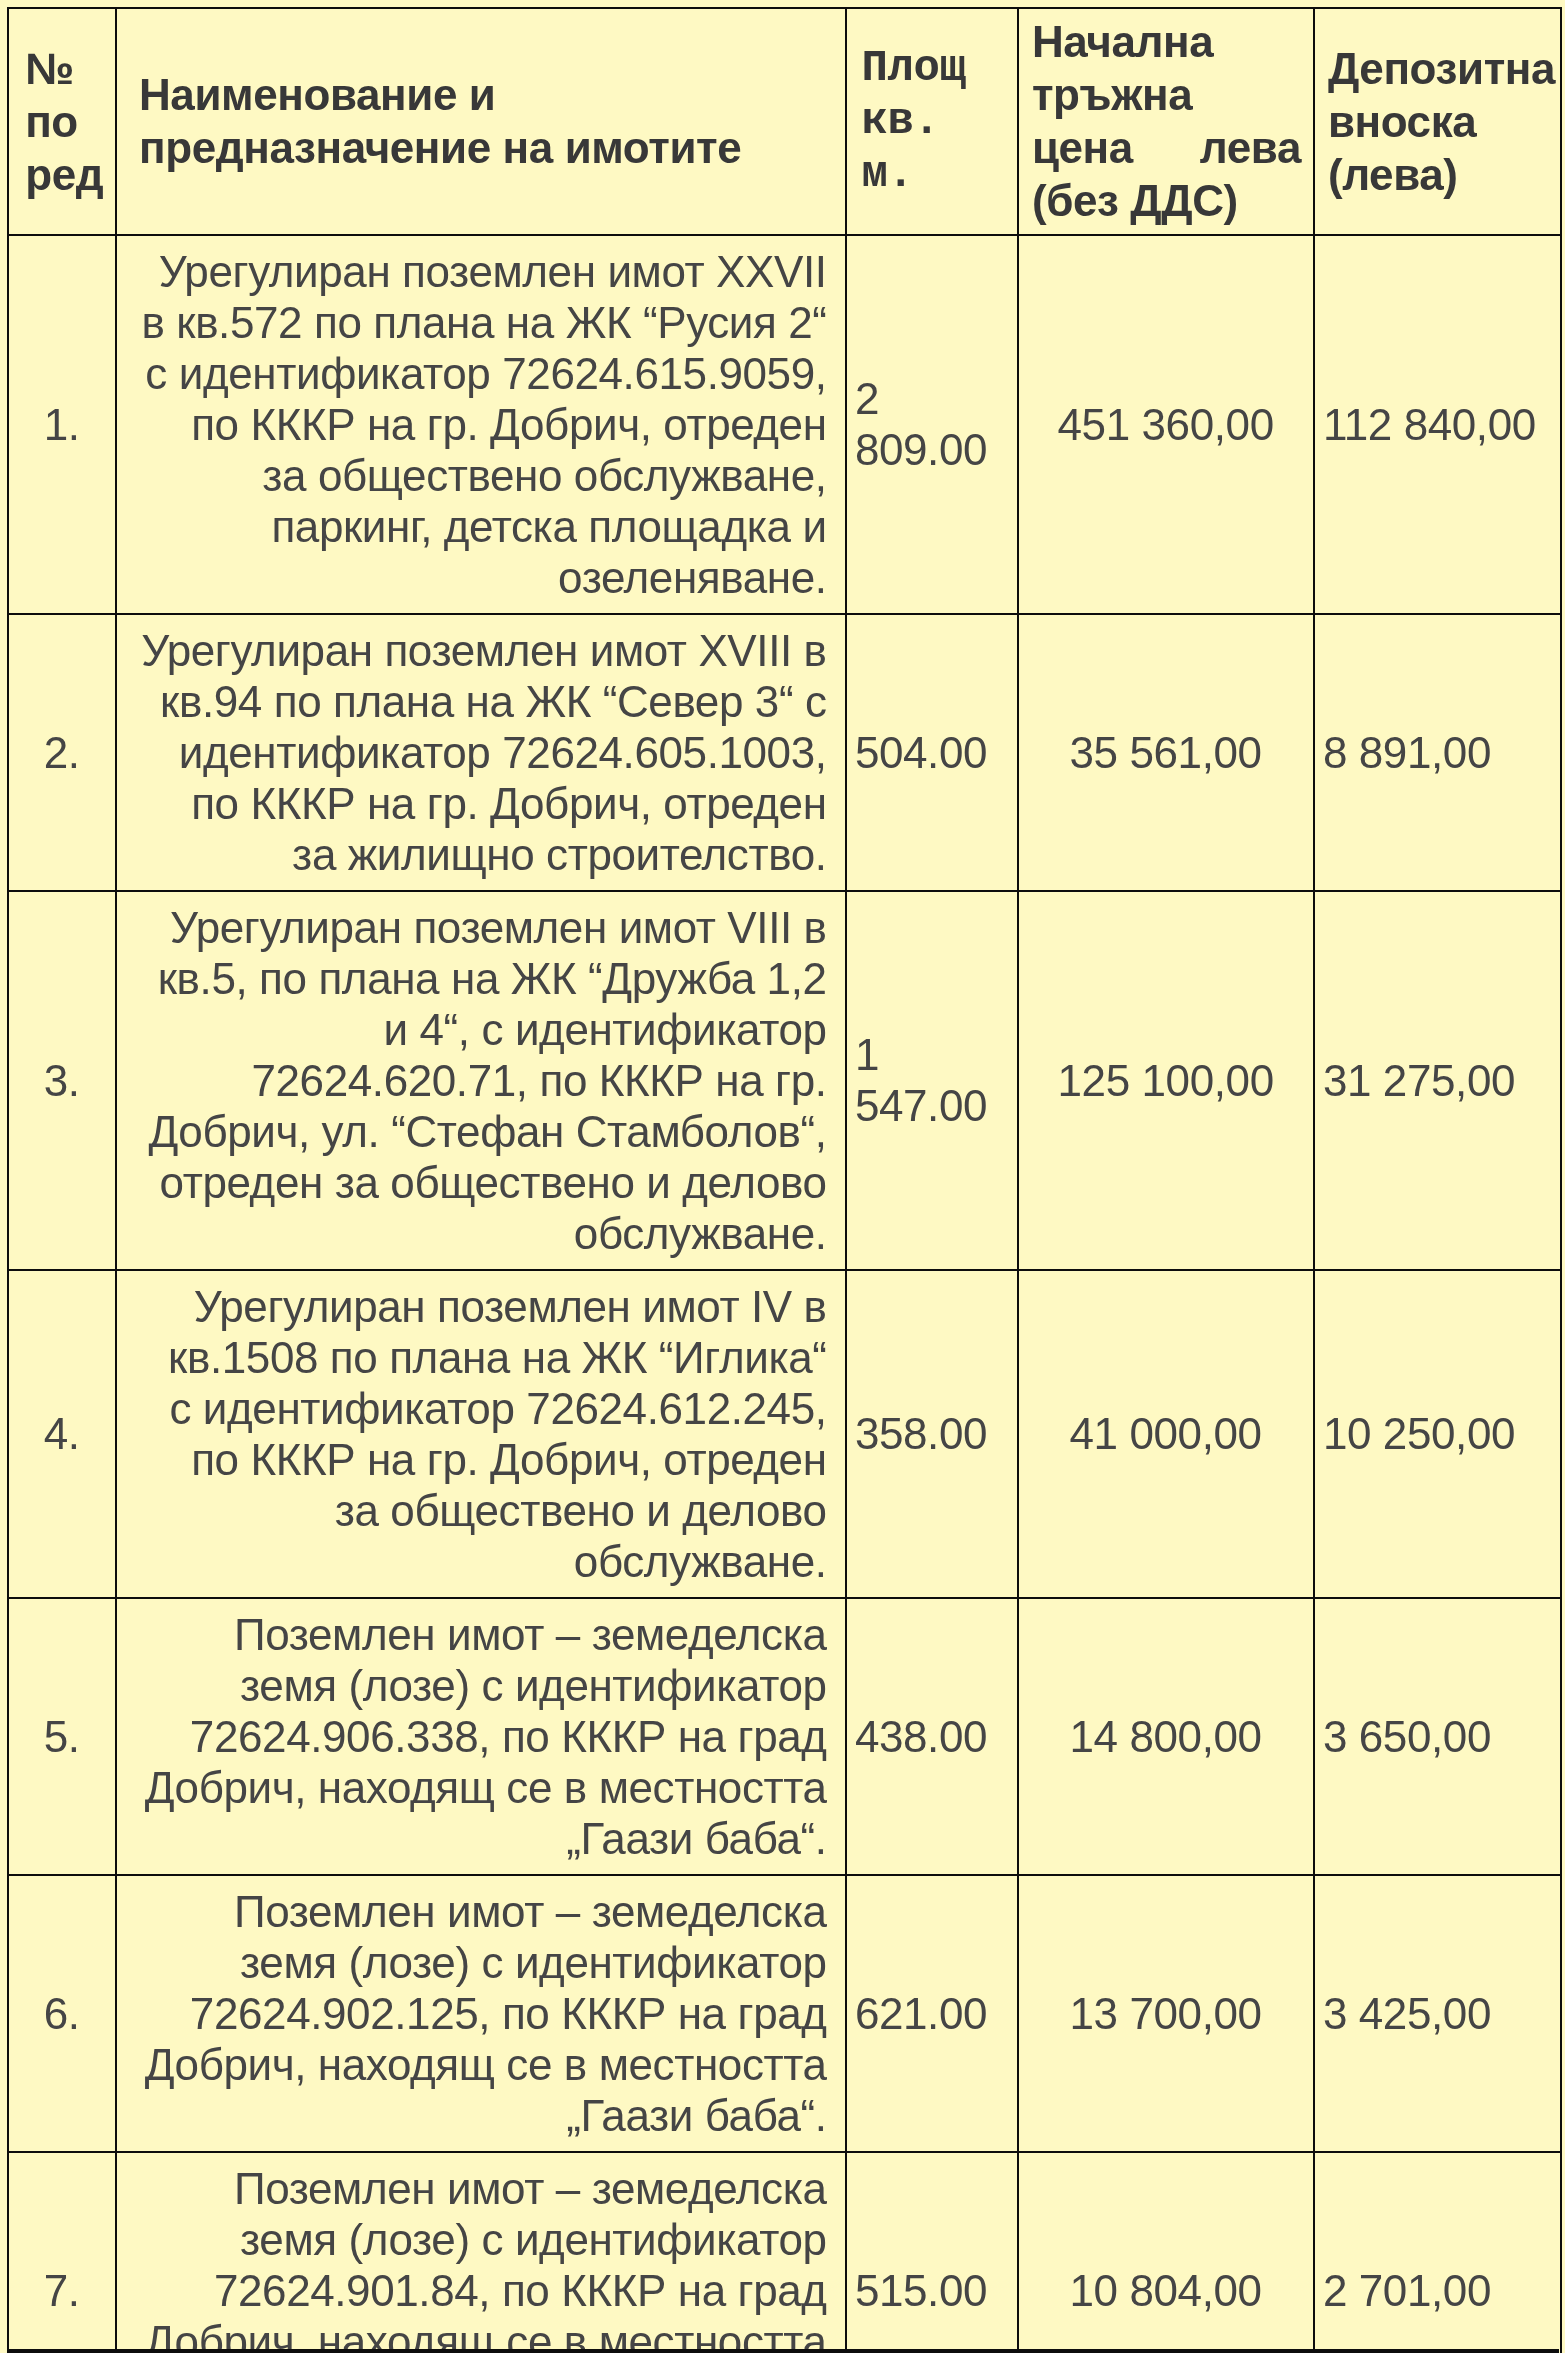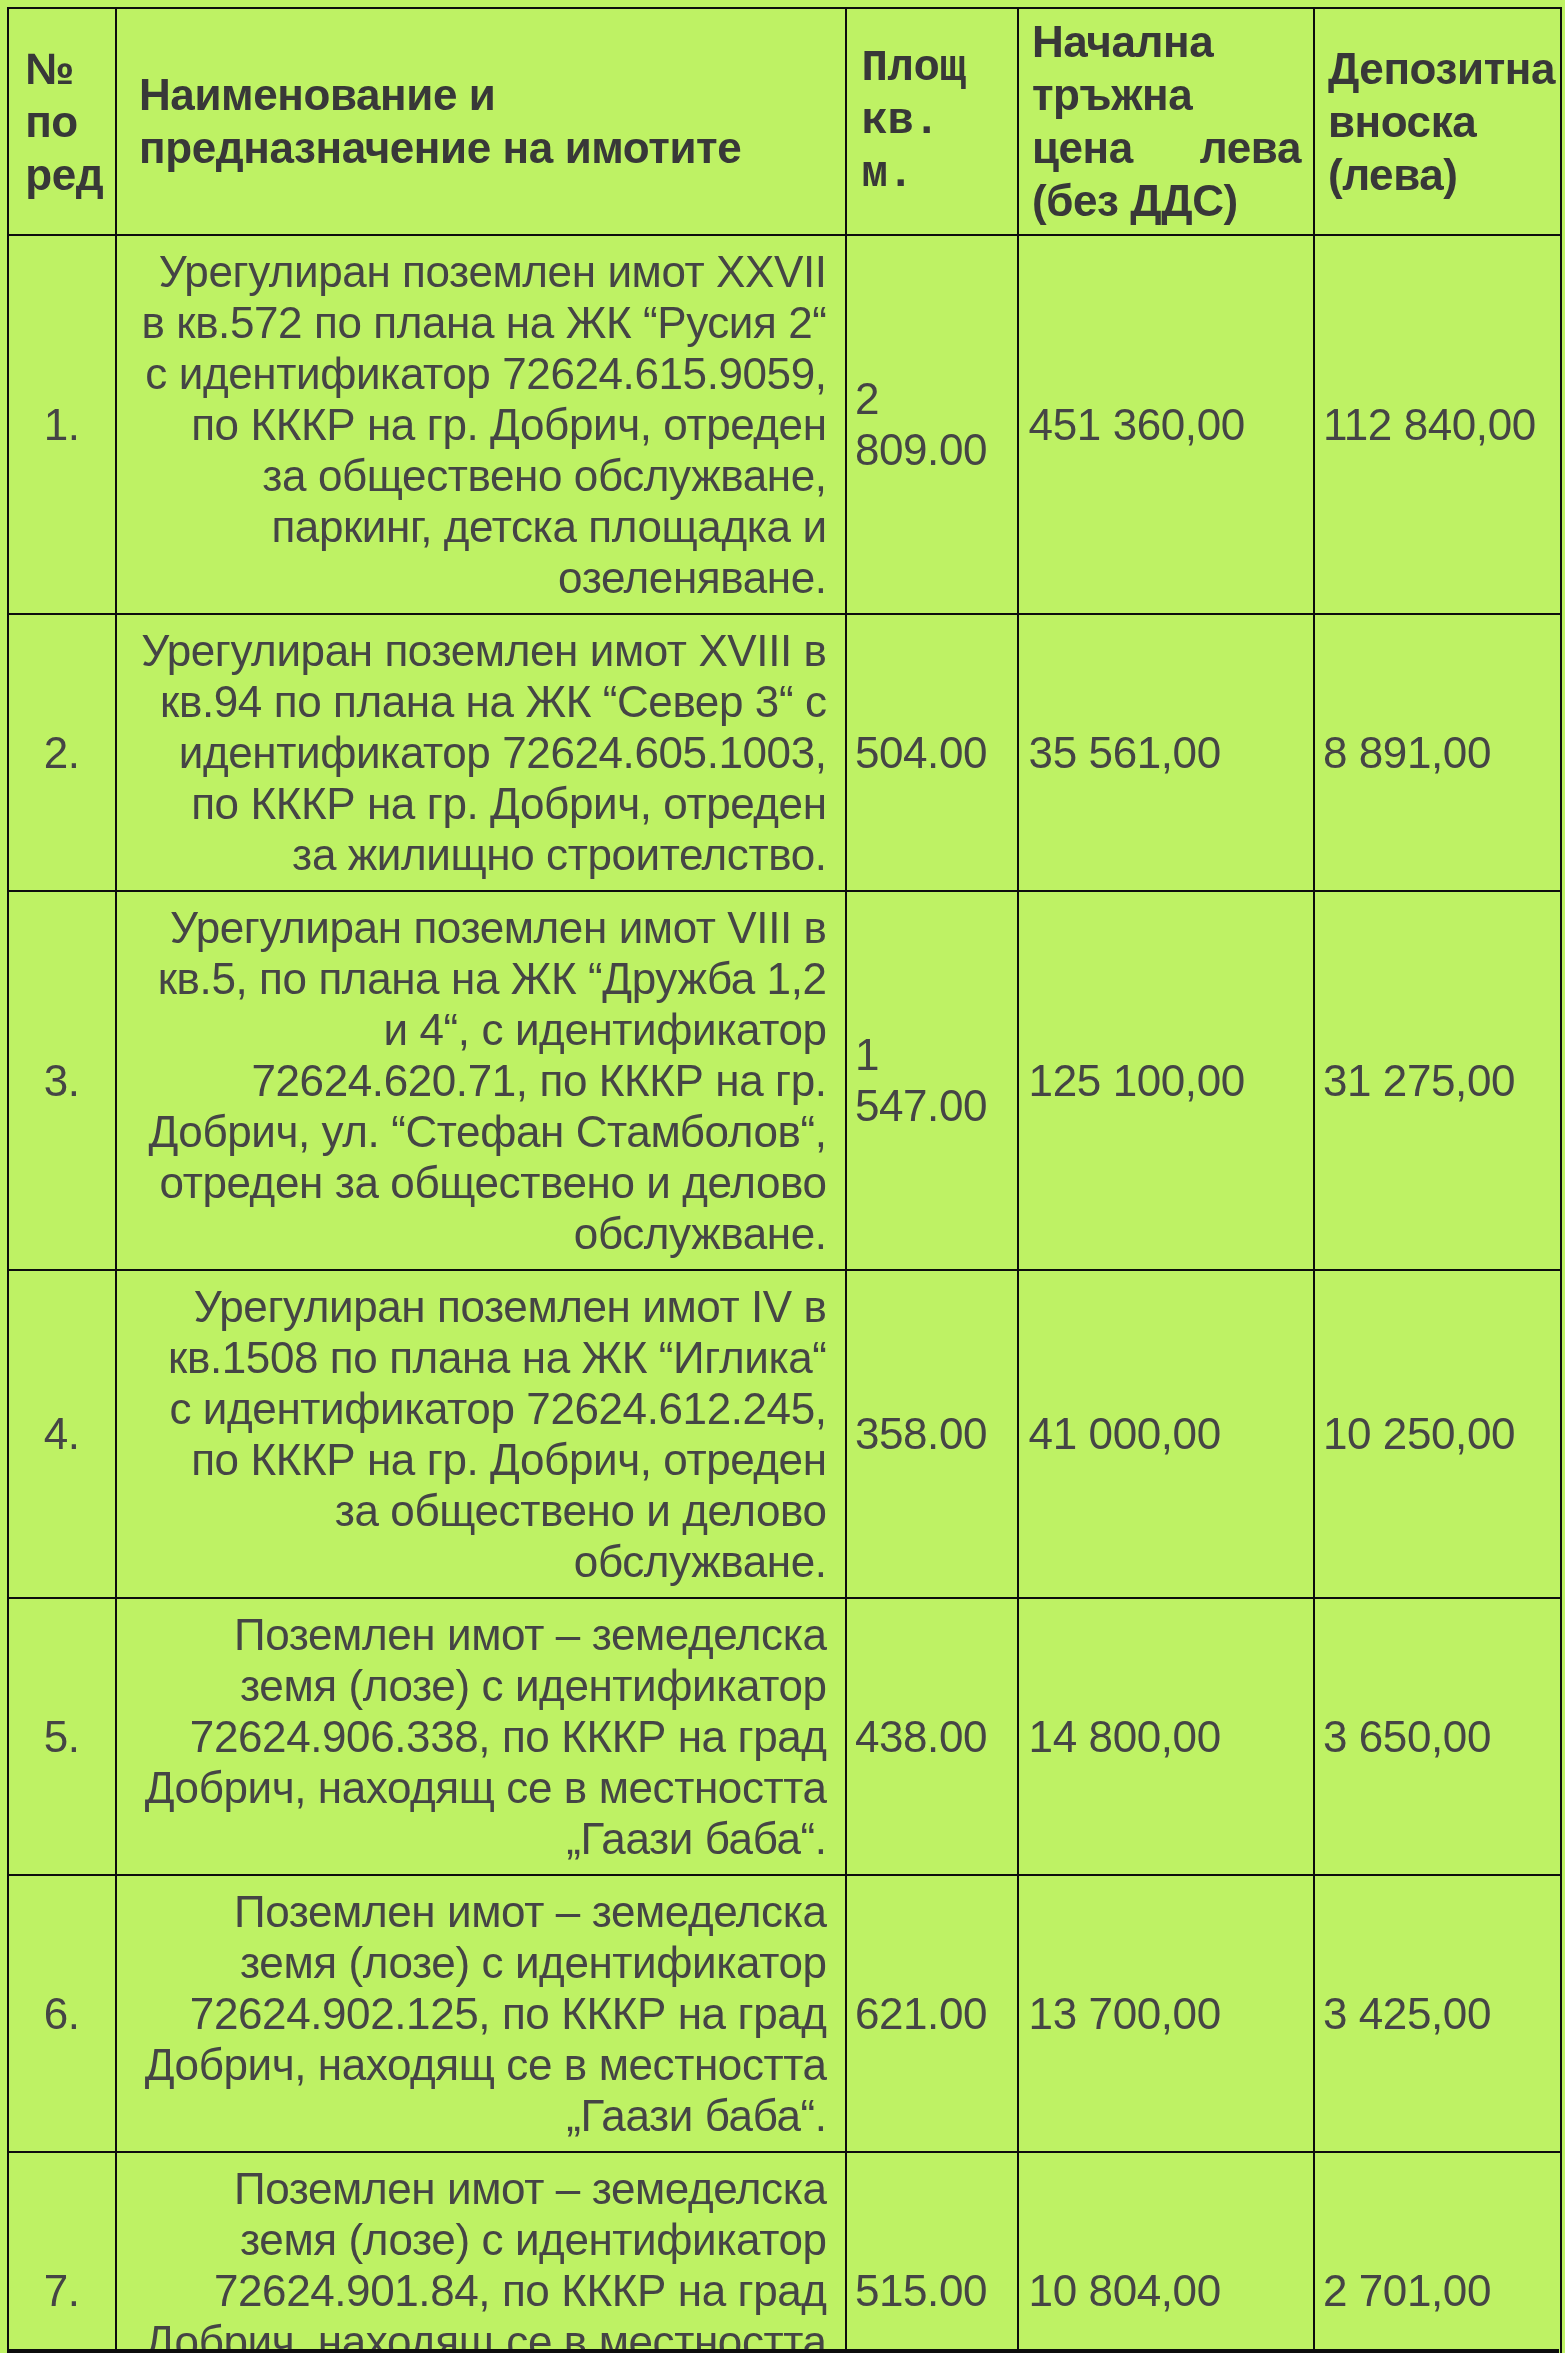--- a/index.html
+++ b/index.html
@@ -2,21 +2,21 @@
 <html lang="bg" style="font-size:13.3px"><head>
 <meta charset="utf-8">
 <style>
   * { margin: 0; padding: 0; box-sizing: border-box; }
   html, body { background: #ffffff; }
 
   .page {
     position: relative;
     width: 1565px;
     height: 2354px;
-    background: #bef264;
+    background: #fef9c3;
     overflow: hidden;
     font-family: "Liberation Sans", "DejaVu Sans", sans-serif;
     color: #424242;
   }
 
   table.props {
     position: absolute;
     left: 6.6px;
     top: 6.6px;
     width: 1552px;
@@ -51,21 +51,21 @@
   
   tbody td {
     font-size: 44px;
     line-height: 51px;
     letter-spacing: -0.4px;
     color: #454545;
   }
   td.c-num     { text-align: center; }
   td.c-name    { text-align: right; padding: 10px 18px 10px 22.4px; margin-left: 41px; }
   td.c-area    { text-align: left; padding: 0 8.3px; }
-  td.c-price   { text-align: left; padding: 15px 10px; }
+  td.c-price   { text-align: center; padding: 15px 10px; }
   td.c-deposit { text-align: left; padding: 0 8.3px; margin-top: 48px; }
 
   tbody tr:nth-child(1) { height: 308px; }
   tbody tr:nth-child(2) { height: 261px; }
   tbody tr:nth-child(3) { height: 307px; }
   tbody tr:nth-child(4) { height: 261px; }
   tbody tr:nth-child(5) { height: 277px; }
   tbody tr:nth-child(6) { height: 277px; }
   tbody tr:nth-child(7) { height: 277px; }
   tbody tr:nth-child(8) { height: 163px; }

